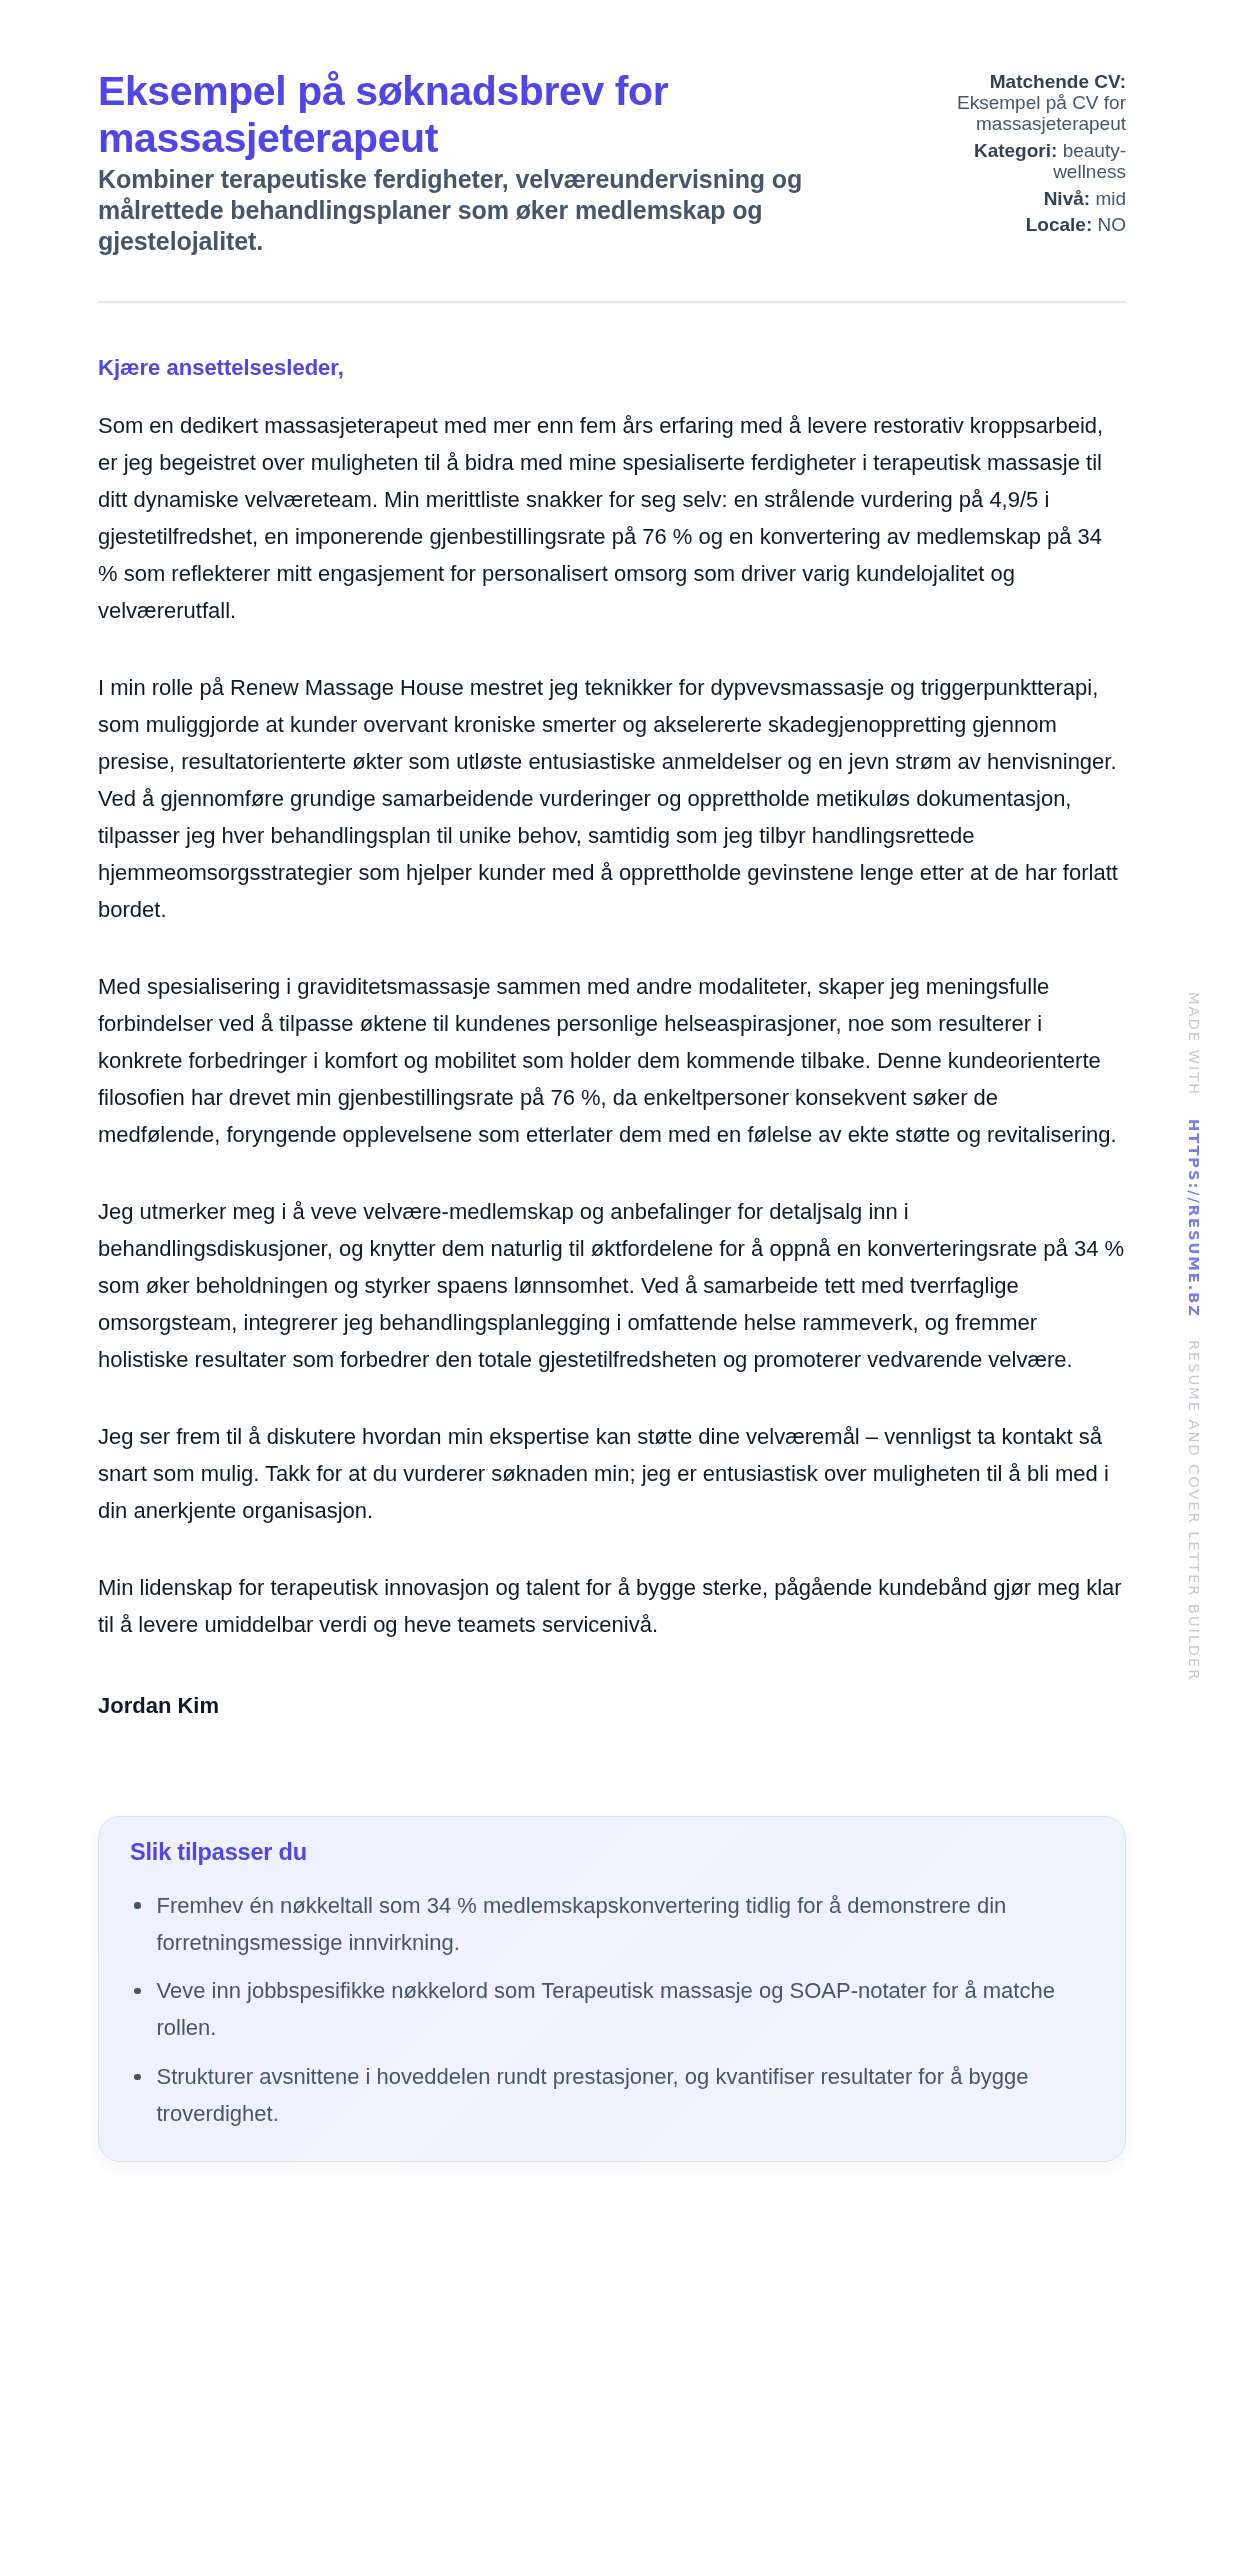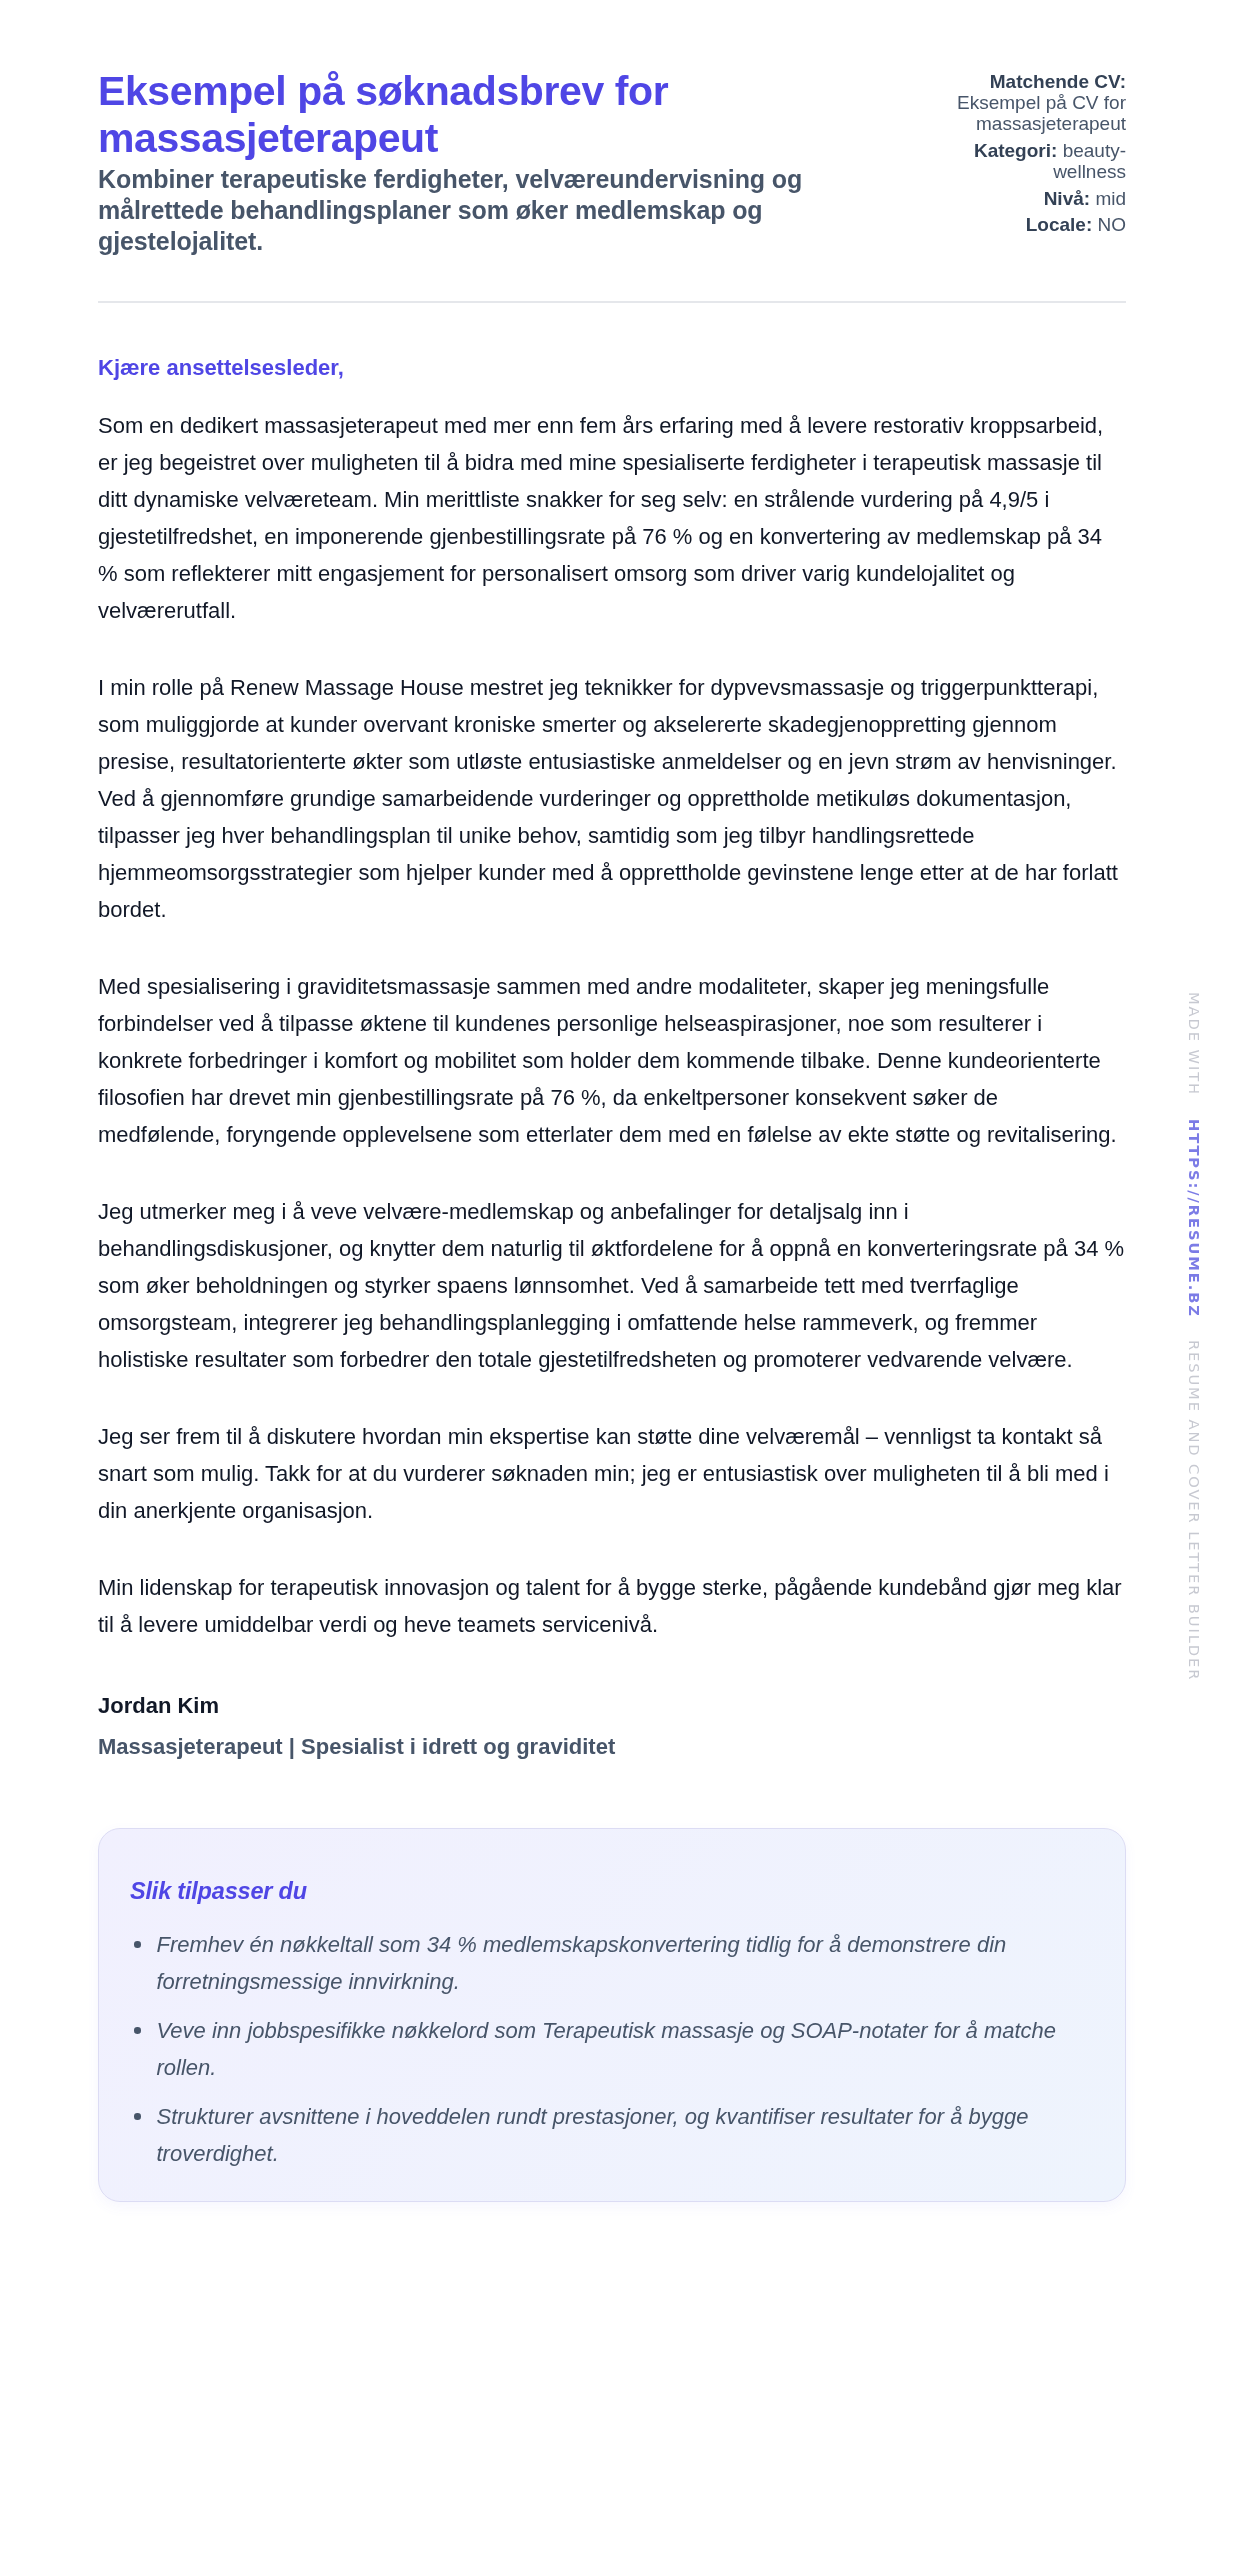--- a/index.html
+++ b/index.html
@@ -123,29 +123,28 @@
     border-radius: 23.5px;
     background: #ebeafb;
     color: #4f46e5;
     font-size: 17.7px;
     font-weight: 700;
     white-space: nowrap;
     cursor: pointer;
   }
   
   .tips {
-    margin-top: 63px;
+    margin-top: 92px;
     box-sizing: border-box;
     width: 1028px;
-    padding: 44px 31px 29px 31px;
+    padding: 17px 31px 29px 31px;
     border-radius: 22px;
     border: 1.5px solid #dcdcf4;
     background: linear-gradient(135deg, #f1f0fe 0%, #eef4fd 100%);
     box-shadow: 0 4.4px 13.2px rgba(99, 102, 241, 0.06);
-    font-style: italic;
   }
   .tips-title {
     margin: 0 0 16px 0;
     font-size: 23.5px;
     line-height: 37px;
     font-weight: 700;
     color: #4f46e5;
     letter-spacing: -0.2px;
   }
   .tips-list {
@@ -228,21 +227,20 @@
     <p class="greeting">Kjære ansettelsesleder,</p>
     <p class="paragraph">Som en dedikert massasjeterapeut med mer enn fem års erfaring med å levere restorativ kroppsarbeid, er jeg begeistret over muligheten til å bidra med mine spesialiserte ferdigheter i terapeutisk massasje til ditt dynamiske velværeteam. Min merittliste snakker for seg selv: en strålende vurdering på 4,9/5 i gjestetilfredshet, en imponerende gjenbestillingsrate på 76 % og en konvertering av medlemskap på 34 % som reflekterer mitt engasjement for personalisert omsorg som driver varig kundelojalitet og velværerutfall.</p>
     <p class="paragraph">I min rolle på Renew Massage House mestret jeg teknikker for dypvevsmassasje og triggerpunktterapi, som muliggjorde at kunder overvant kroniske smerter og akselererte skadegjenoppretting gjennom presise, resultatorienterte økter som utløste entusiastiske anmeldelser og en jevn strøm av henvisninger. Ved å gjennomføre grundige samarbeidende vurderinger og opprettholde metikuløs dokumentasjon, tilpasser jeg hver behandlingsplan til unike behov, samtidig som jeg tilbyr handlingsrettede hjemmeomsorgsstrategier som hjelper kunder med å opprettholde gevinstene lenge etter at de har forlatt bordet.</p>
     <p class="paragraph">Med spesialisering i graviditetsmassasje sammen med andre modaliteter, skaper jeg meningsfulle forbindelser ved å tilpasse øktene til kundenes personlige helseaspirasjoner, noe som resulterer i konkrete forbedringer i komfort og mobilitet som holder dem kommende tilbake. Denne kundeorienterte filosofien har drevet min gjenbestillingsrate på 76 %, da enkeltpersoner konsekvent søker de medfølende, foryngende opplevelsene som etterlater dem med en følelse av ekte støtte og revitalisering.</p>
     <p class="paragraph">Jeg utmerker meg i å veve velvære-medlemskap og anbefalinger for detaljsalg inn i behandlingsdiskusjoner, og knytter dem naturlig til øktfordelene for å oppnå en konverteringsrate på 34 % som øker beholdningen og styrker spaens lønnsomhet. Ved å samarbeide tett med tverrfaglige omsorgsteam, integrerer jeg behandlingsplanlegging i omfattende helse rammeverk, og fremmer holistiske resultater som forbedrer den totale gjestetilfredsheten og promoterer vedvarende velvære.</p>
     <p class="paragraph">Jeg ser frem til å diskutere hvordan min ekspertise kan støtte dine velværemål – vennligst ta kontakt så snart som mulig. Takk for at du vurderer søknaden min; jeg er entusiastisk over muligheten til å bli med i din anerkjente organisasjon.</p>
     <p class="paragraph">Min lidenskap for terapeutisk innovasjon og talent for å bygge sterke, pågående kundebånd gjør meg klar til å levere umiddelbar verdi og heve teamets servicenivå.</p>
 
     <div class="signature">
       <div class="sig-name">Jordan Kim</div>
-      <div class="sig-title">Massasjeterapeut | Spesialist i idrett og graviditet</div>
     </div>
 
 
     <section class="tips">
       <h3 class="tips-title">Slik tilpasser du</h3>
       <ul class="tips-list">
         <li class="tips-item">
           <span class="bullet"></span>
           <span>Fremhev én nøkkeltall som 34 % medlemskapskonvertering tidlig for å demonstrere din forretningsmessige innvirkning.</span>
         </li>

